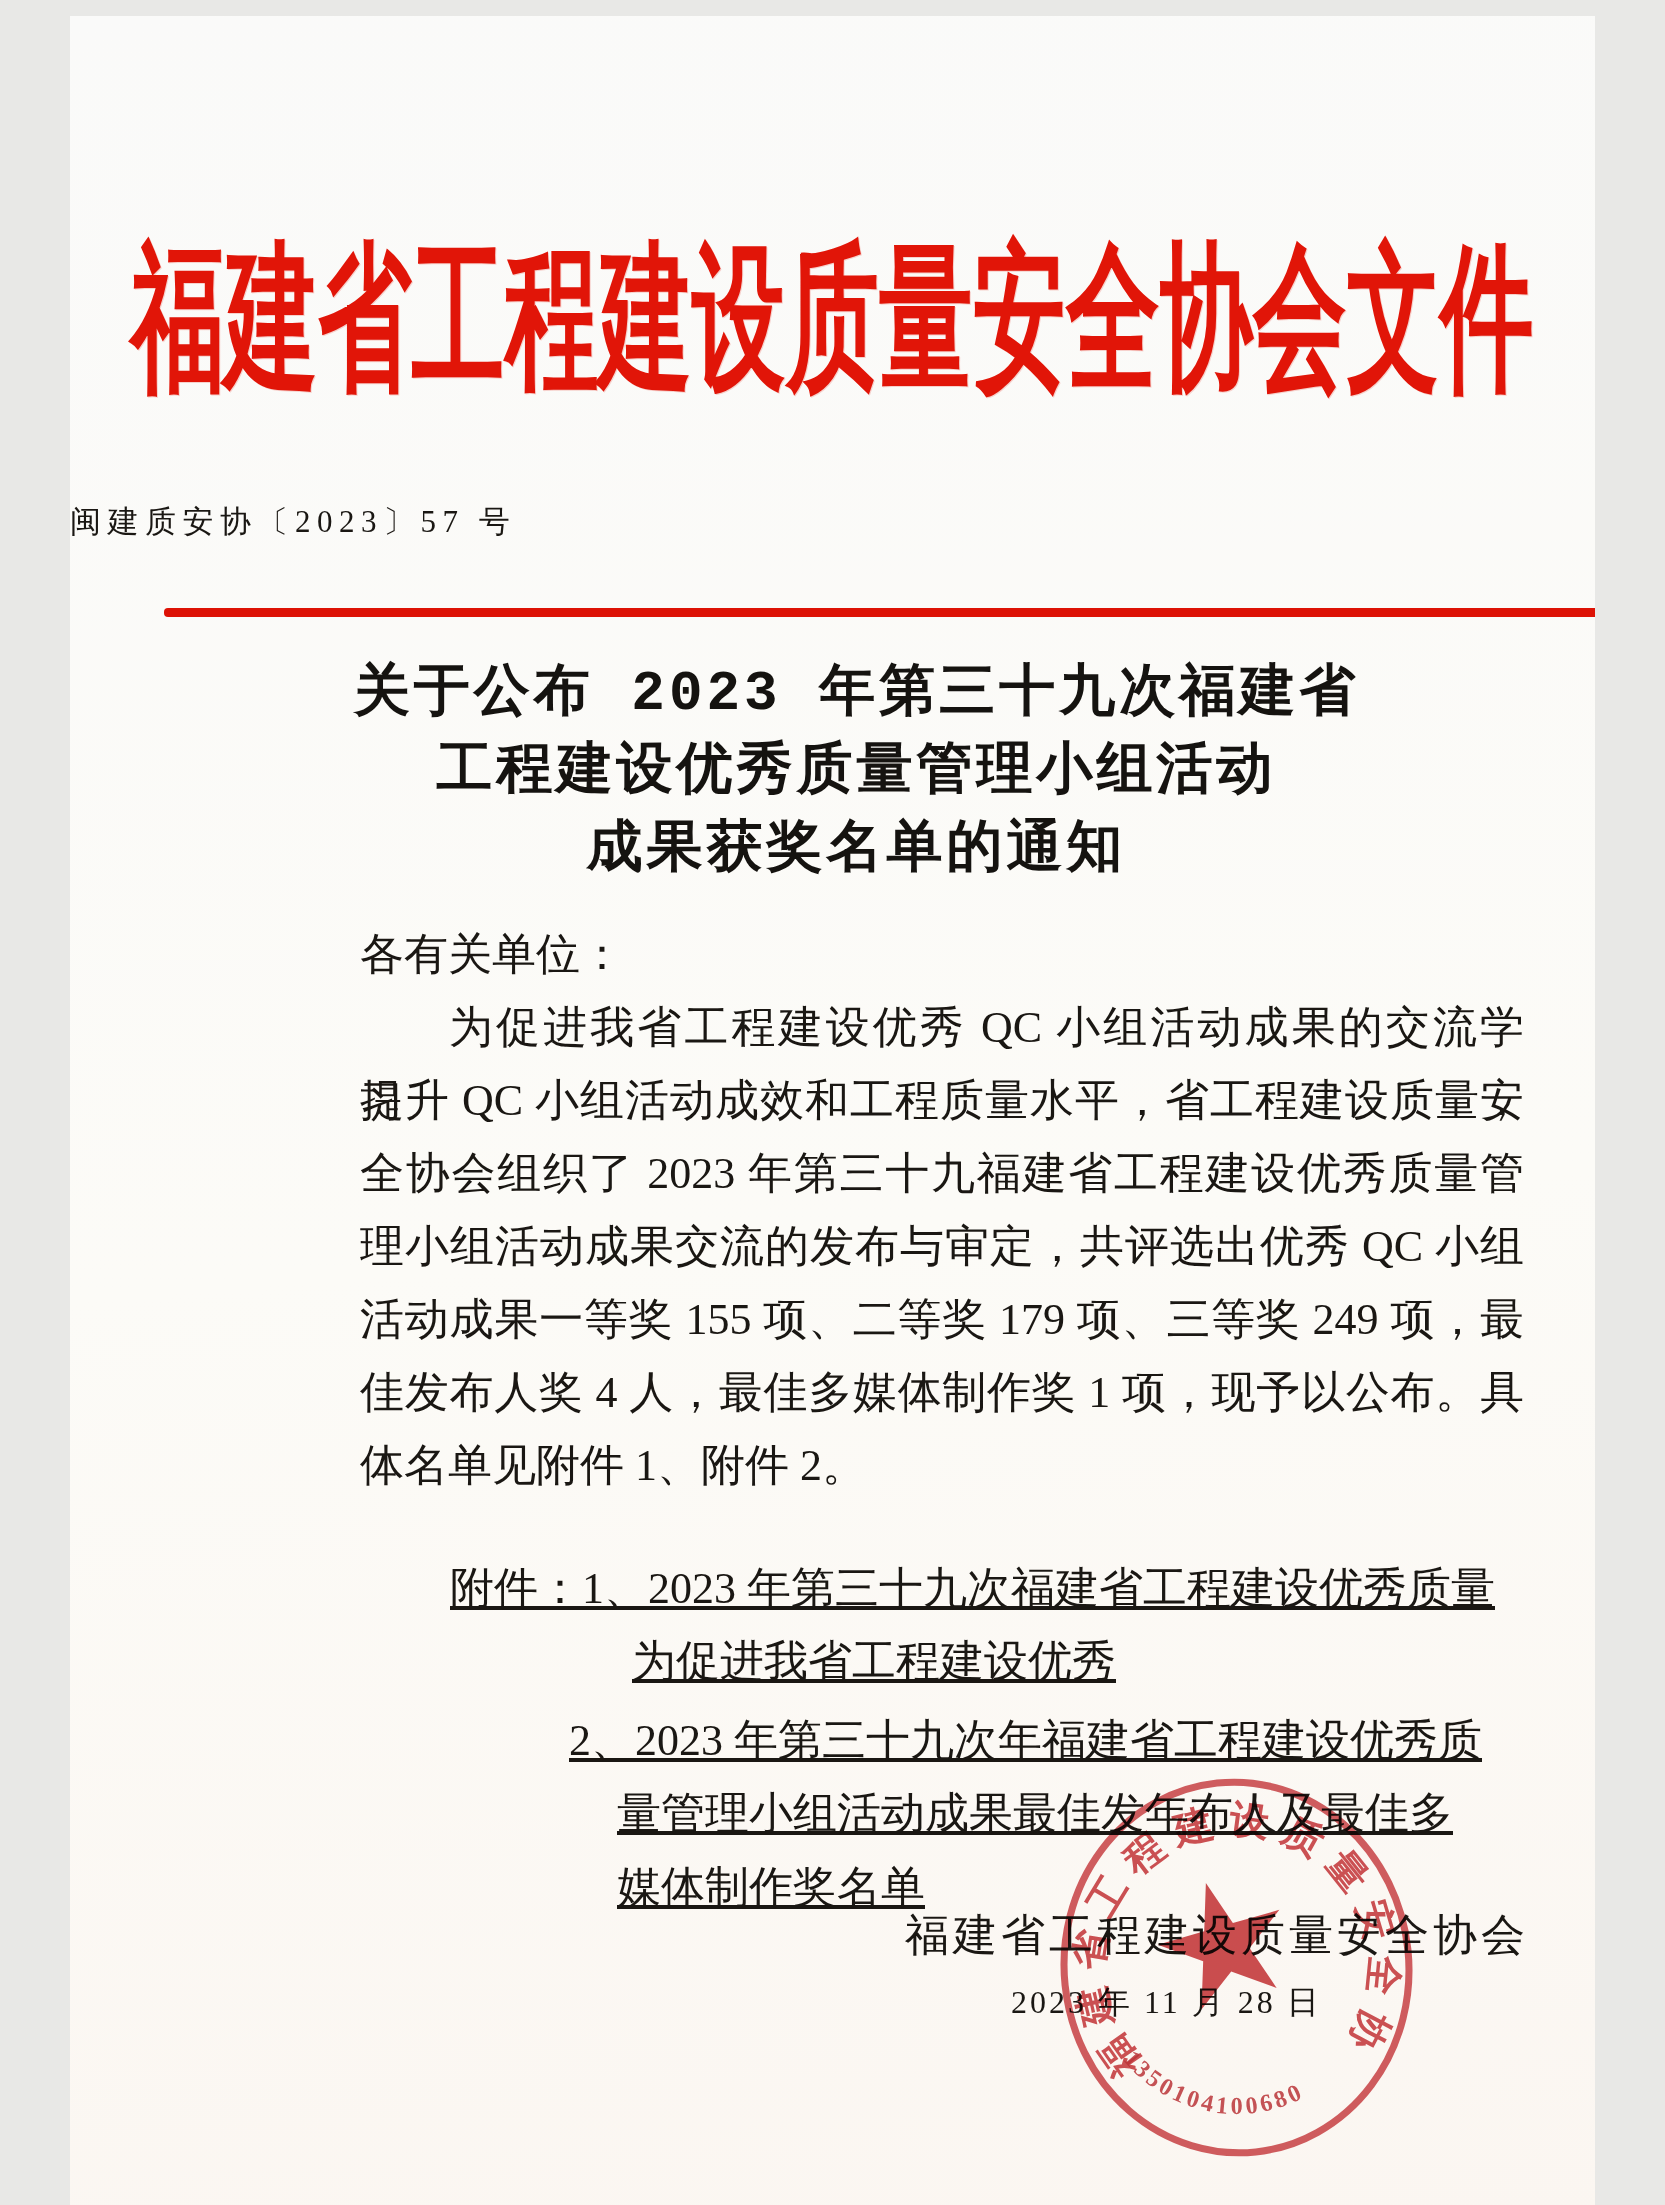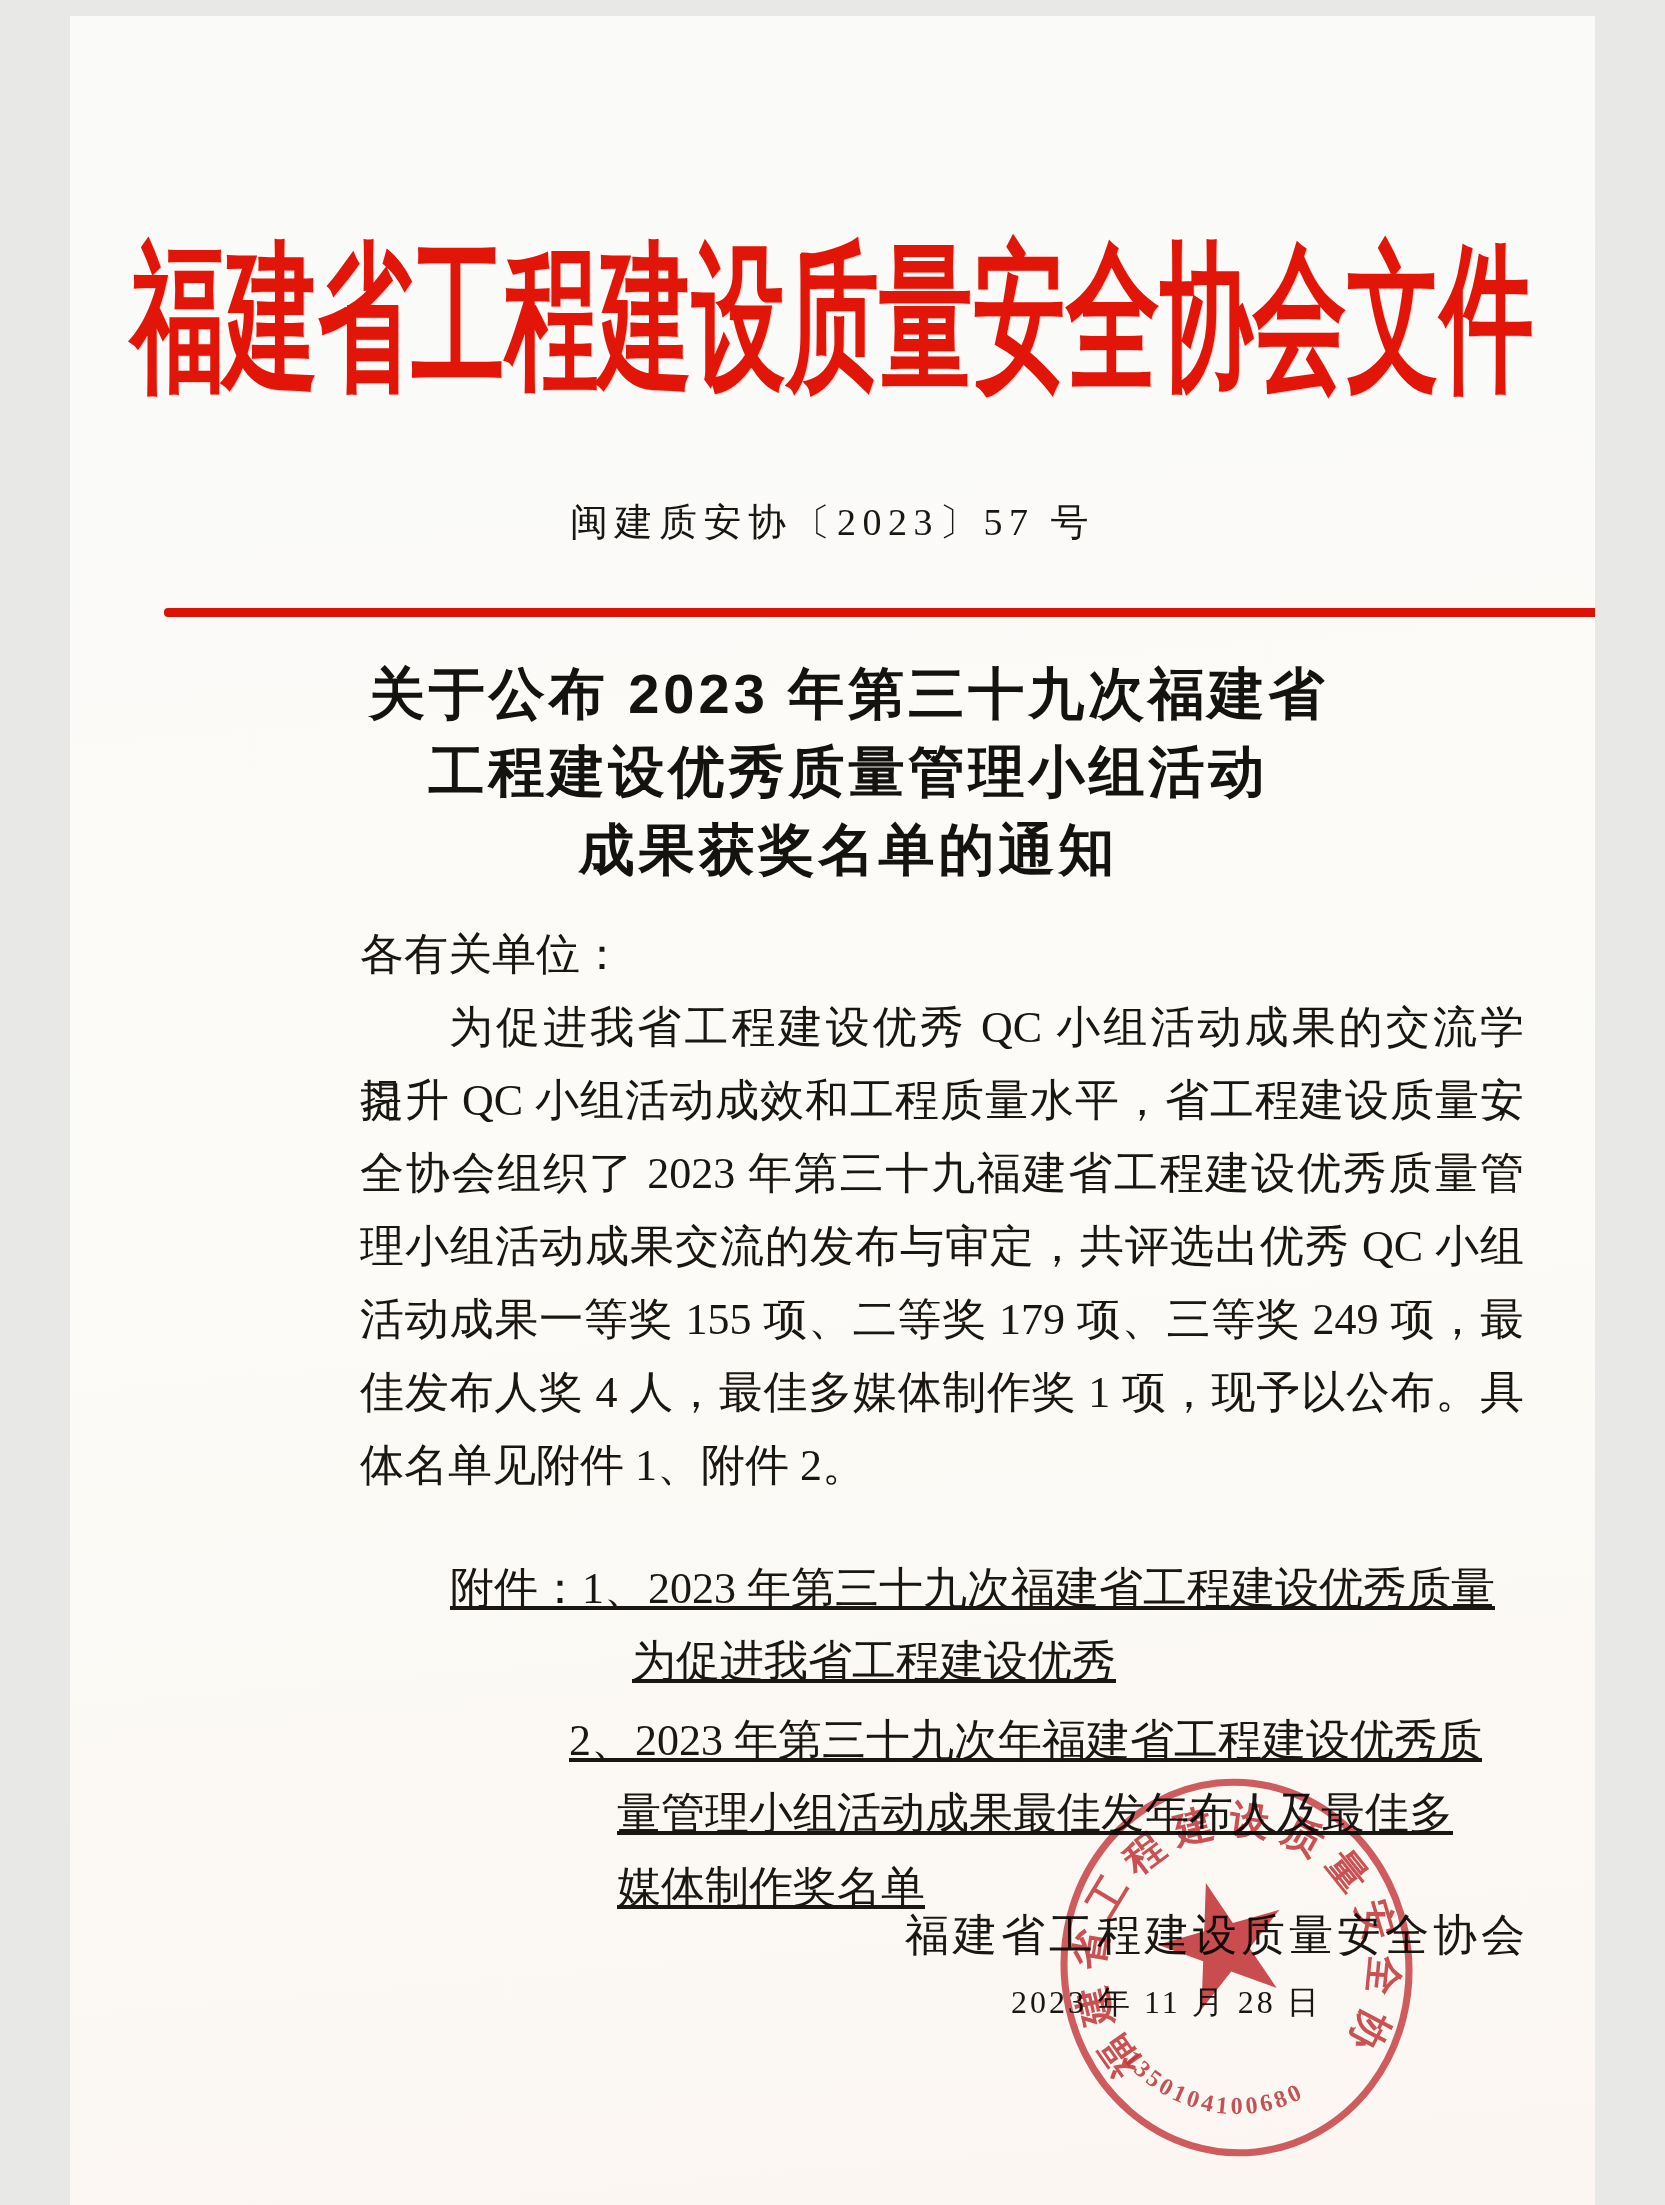--- a/index.html
+++ b/index.html
@@ -43,45 +43,45 @@
   }
 
   
   .doc-number {
     position: absolute;
     top: 478px;
     left: 0;
     width: 100%;
     height: 56px;
     line-height: 56px;
-    text-align: center;
-    font-size: 38px;
+    text-align: left;
+    font-size: 31px;
     letter-spacing: 6.5px;
     color: #1a1713;
   }
 
   
   .red-rule {
     position: absolute;
     top: 592px;
     left: 94px;
     width: 1477px;
     height: 8.6px;
     background: #dd1205;
     border-radius: 4px;
   }
 
   
   .title-block {
     position: absolute;
     top: 639px;
-    left: 0;
+    left: 8px;
     width: 100%;
     text-align: center;
-    font-family: Liberation Sans, sans-serif;
+    font-family: Liberation Mono, monospace;
     font-weight: 700;
     font-size: 56px;
     line-height: 78px;
     letter-spacing: 4px;
     color: #151310;
     padding-left: 16px;
   }
 
   
   .body-block {

